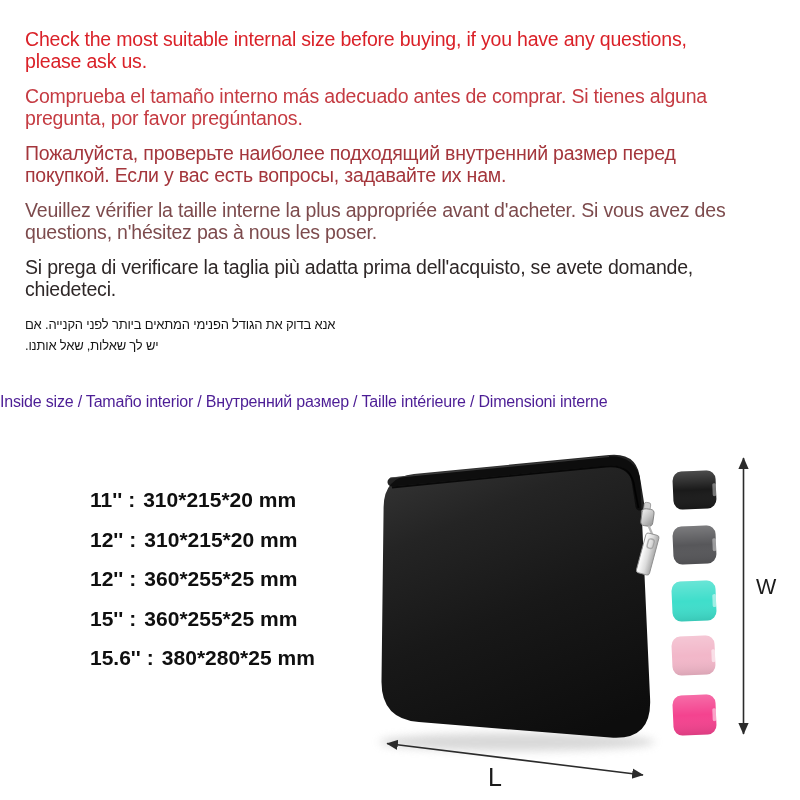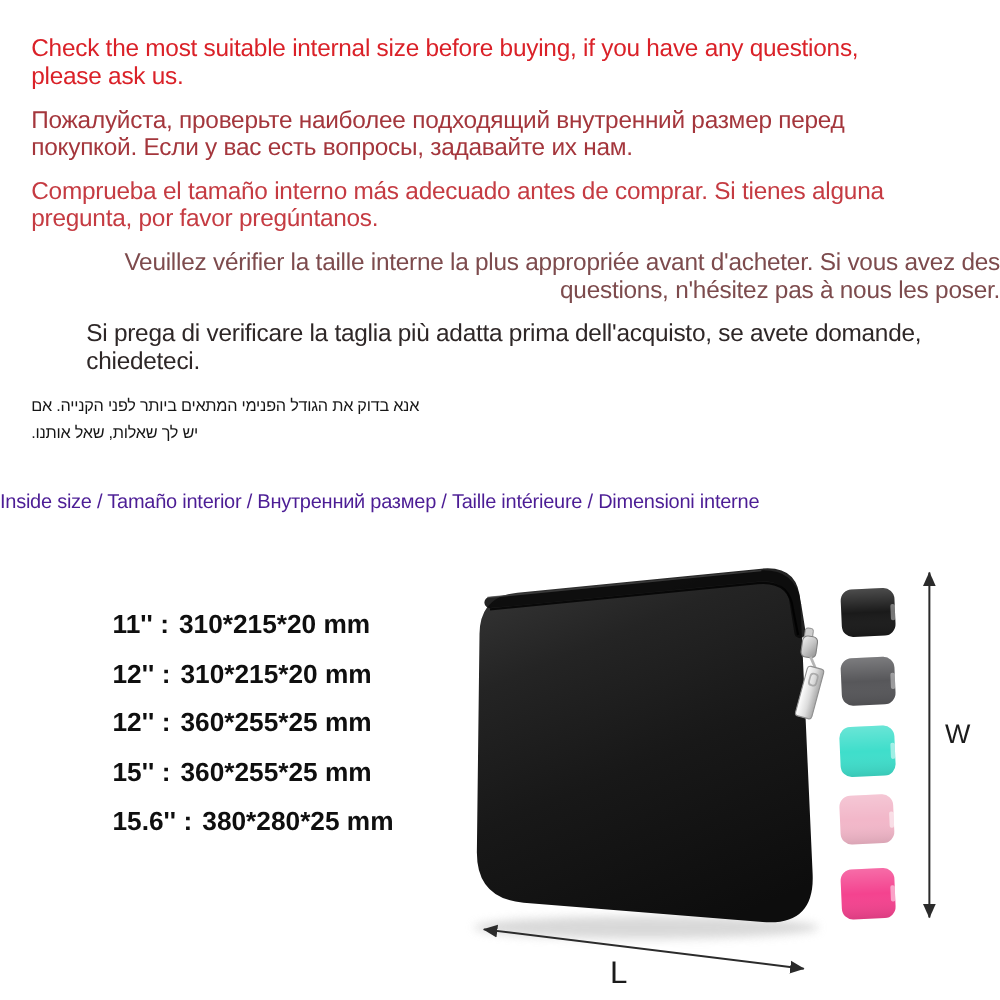--- a/index.html
+++ b/index.html
@@ -35,27 +35,27 @@
   .arrow-label { font-family:"Liberation Sans","DejaVu Sans",sans-serif; fill:#1b1b1b; }
 </style>
 </head>
 <body>
 
 <div class="canvas">
 
   <div class="notices">
     <p class="notice" style="color: rgb(218, 33, 40);">Check the most suitable internal size before buying, if you have any questions,
 please ask us.</p>
+    <p class="notice" style="color: rgb(197, 59, 66);">Comprueba el tamaño interno más adecuado antes de comprar. Si tienes alguna
+pregunta, por favor pregúntanos.</p>
     <p class="notice" style="color: rgb(164, 54, 60);">Пожалуйста, проверьте наиболее подходящий внутренний размер перед
 покупкой. Если у вас есть вопросы, задавайте их нам.</p>
-    <p class="notice" style="color: rgb(197, 59, 66);">Comprueba el tamaño interno más adecuado antes de comprar. Si tienes alguna
-pregunta, por favor pregúntanos.</p>
-    <p class="notice" style="color: rgb(125, 75, 77); text-align: right;">Veuillez vérifier la taille interne la plus appropriée avant d'acheter. Si vous avez des
+    <p class="notice" style="color: rgb(125, 75, 77);">Veuillez vérifier la taille interne la plus appropriée avant d'acheter. Si vous avez des
 questions, n'hésitez pas à nous les poser.</p>
-    <p class="notice" style="color: rgb(46, 39, 39); margin-left: 44px;">Si prega di verificare la taglia più adatta prima dell'acquisto, se avete domande,
+    <p class="notice" style="color: rgb(46, 39, 39);">Si prega di verificare la taglia più adatta prima dell'acquisto, se avete domande,
 chiedeteci.</p>
     <p class="notice he" style="color: rgb(22, 22, 22);">םא .היינקה ינפל רתויב םיאתמה ימינפה לדוגה תא קודב אנא
 .ונתוא לאש ,תולאש ךל שי</p>
   </div>
 
   <div class="heading">Inside size / Tamaño interior / Внутренний размер / Taille intérieure / Dimensioni interne</div>
 
   <div class="sizes">
     <div class="size-row">
       <span>11''</span><span class="size-sep">:</span><span>310*215*20 mm</span>

